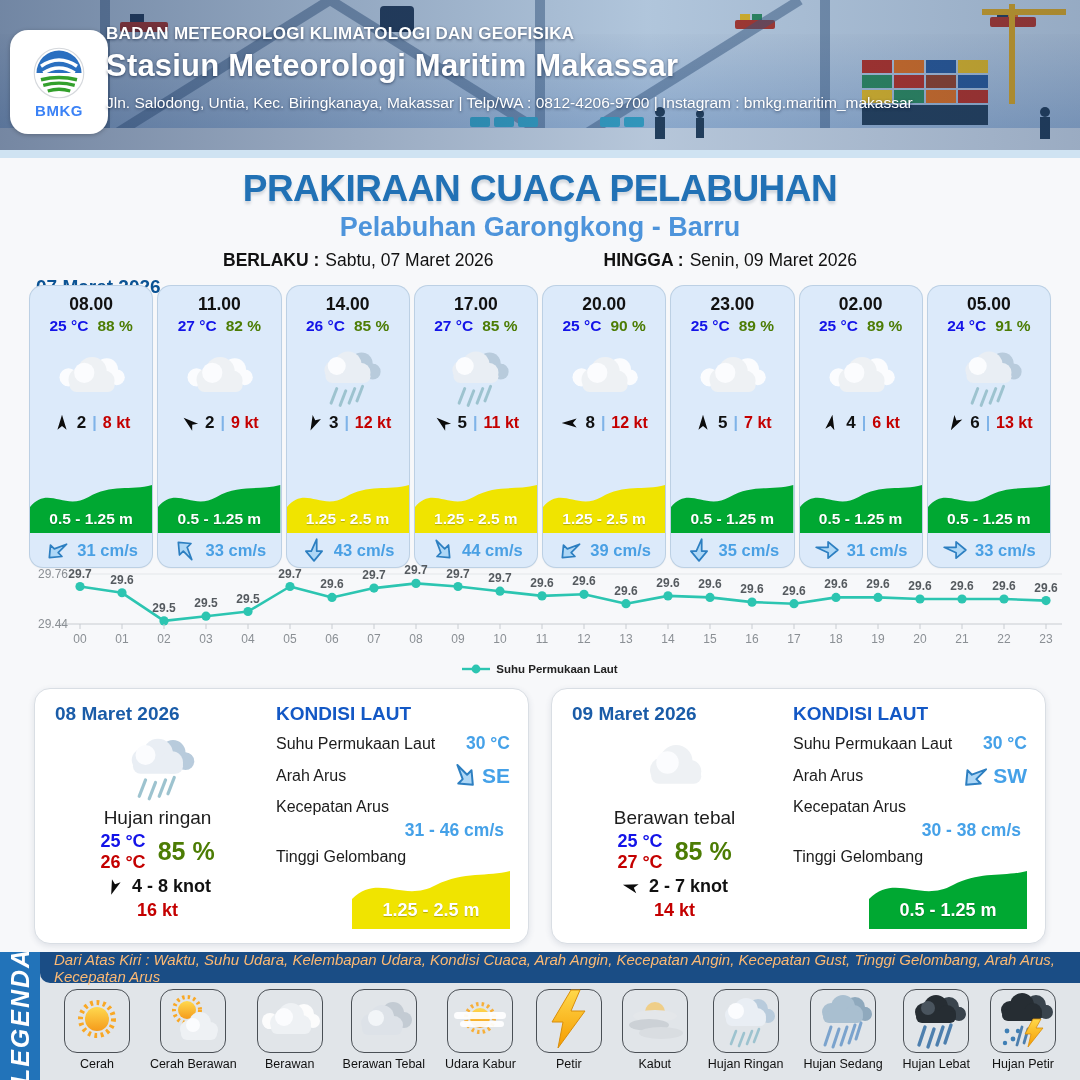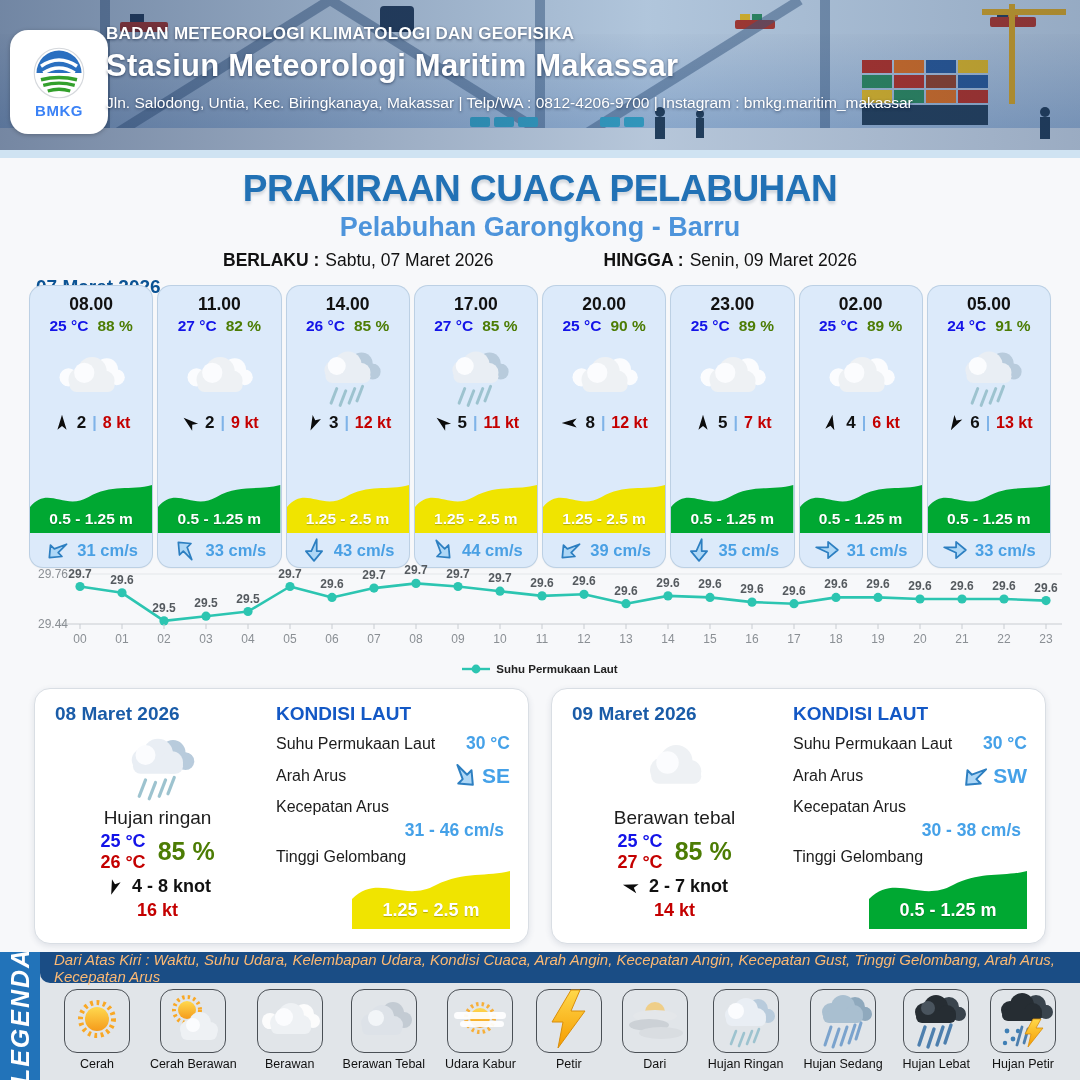--- a/index.html
+++ b/index.html
@@ -956,21 +956,21 @@
       </div>
       <div class="legend-label">Petir</div>
     </div>
 
     <div class="legend-item">
       <div class="legend-box">
         <span><svg viewBox="0 0 64 64" style="width:100%;height:100%;min-width:52px;min-height:52px">
                 <use href="#sym-kabut"></use>
               </svg></span>
       </div>
-      <div class="legend-label">Dari</div>
+      <div class="legend-label">Kabut</div>
     </div>
 
     <div class="legend-item">
       <div class="legend-box">
         <span><svg viewBox="0 0 64 64" style="width:100%;height:100%;min-width:52px;min-height:52px">
                 <use href="#sym-hujan-ringan"></use>
               </svg></span>
       </div>
       <div class="legend-label">Hujan Ringan</div>
     </div>

